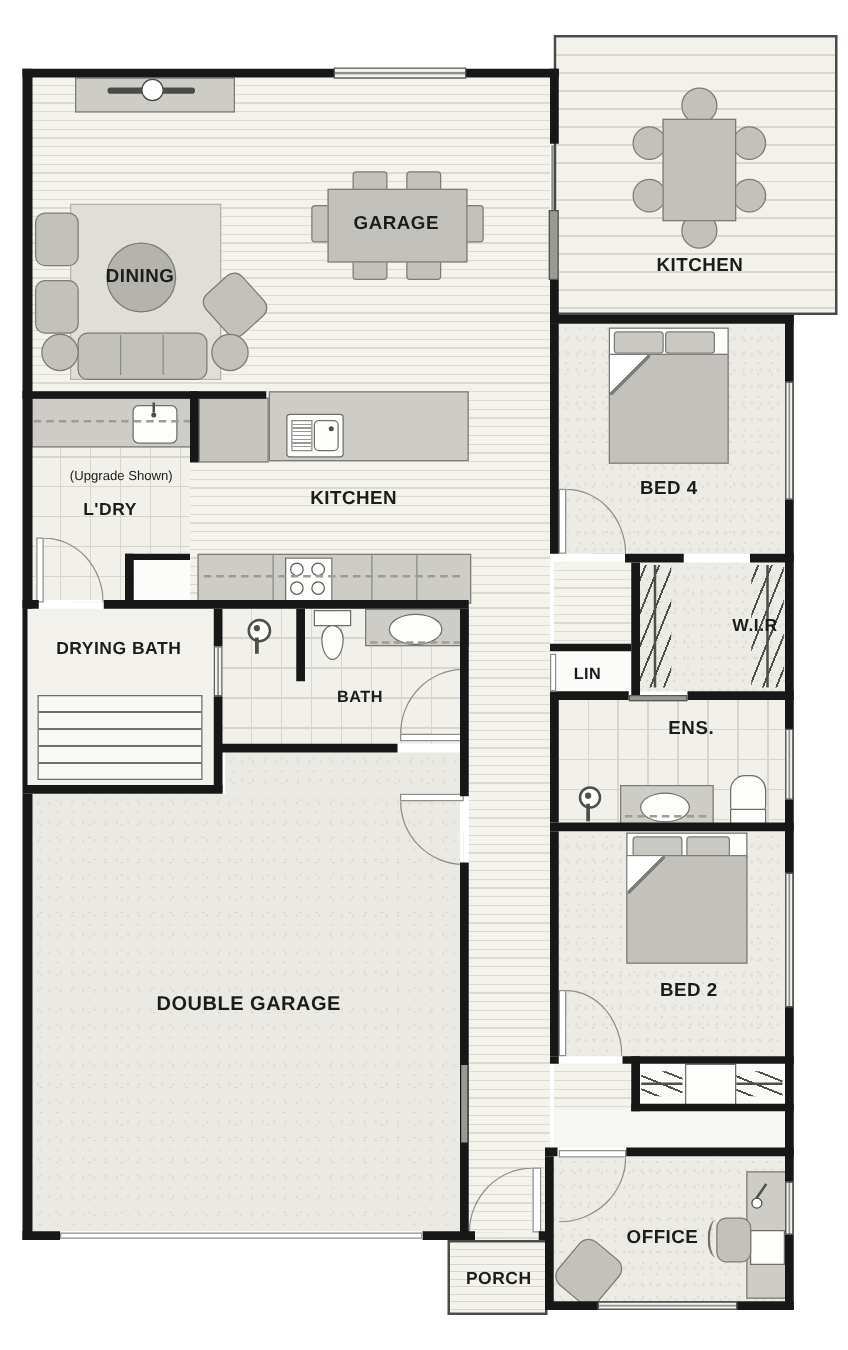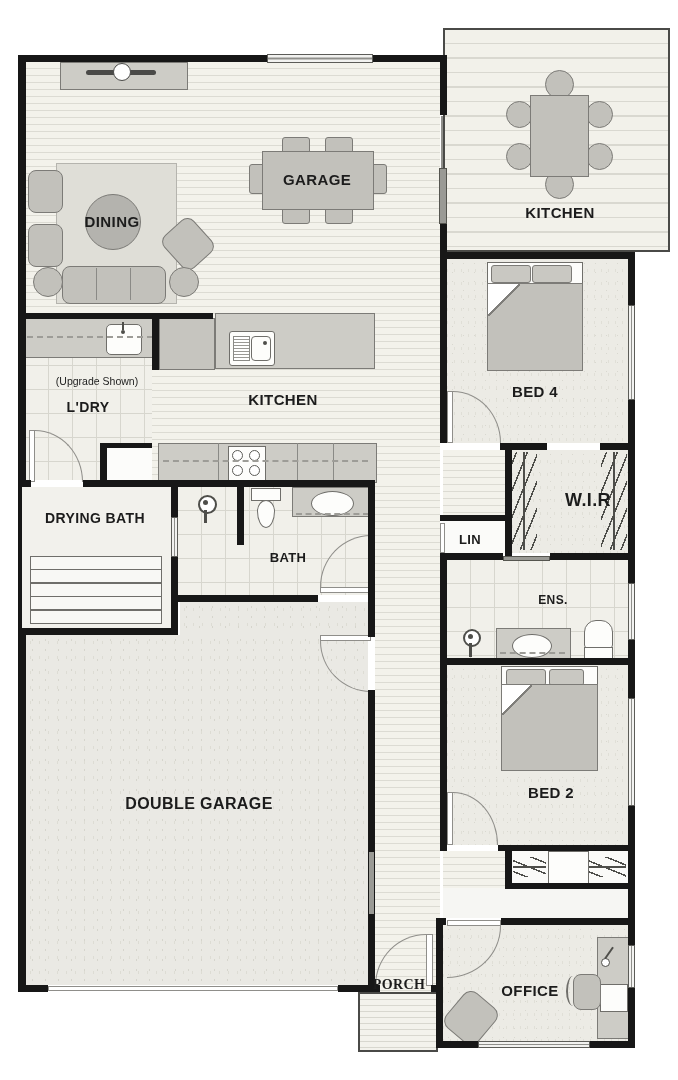--- a/index.html
+++ b/index.html
@@ -245,23 +245,23 @@
   <div class="abs" style="left:369px;top:852px;width:5px;height:62px;background:#9a9a95;"></div>
   <div class="leaf" style="left:440px;top:523px;width:5px;height:30px;"></div>
 
   <div class="lbl" style="left:112px;top:221px;font-size:15px;">DINING</div>
   <div class="lbl" style="left:317px;top:179px;font-size:15px;">GARAGE</div>
   <div class="lbl" style="left:560px;top:212px;font-size:15px;">KITCHEN</div>
   <div class="lbl" style="left:97px;top:381px;font-size:10.5px;font-weight:400;letter-spacing:0;">(Upgrade Shown)</div>
   <div class="lbl" style="left:88px;top:407px;font-size:14px;">L'DRY</div>
   <div class="lbl" style="left:283px;top:399px;font-size:15px;">KITCHEN</div>
   <div class="lbl" style="left:535px;top:391px;font-size:15px;">BED 4</div>
-  <div class="lbl" style="left:588px;top:500px;font-size:18px;">W.I.R</div>
+  <div class="lbl" style="left:604px;top:500px;font-size:14px;">W.I.R</div>
   <div class="lbl" style="left:470px;top:539px;font-size:13px;">LIN</div>
   <div class="lbl" style="left:95px;top:518px;font-size:14px;">DRYING BATH</div>
-  <div class="lbl" style="left:553px;top:600px;font-size:12px;">ENS.</div>
+  <div class="lbl" style="left:553px;top:583px;font-size:15px;">ENS.</div>
   <div class="lbl" style="left:288px;top:557px;font-size:13px;">BATH</div>
   <div class="lbl" style="left:199px;top:804px;font-size:16px;">DOUBLE GARAGE</div>
   <div class="lbl" style="left:551px;top:792px;font-size:15px;">BED 2</div>
   <div class="lbl" style="left:530px;top:990px;font-size:15px;">OFFICE</div>
-  <div class="lbl" style="left:399px;top:985px;font-size:14px;font-family:Liberation Serif, serif;">PORCH</div>
+  <div class="lbl" style="left:399px;top:1022px;font-size:14px;">PORCH</div>
 
 </div>
 
 </body></html>

